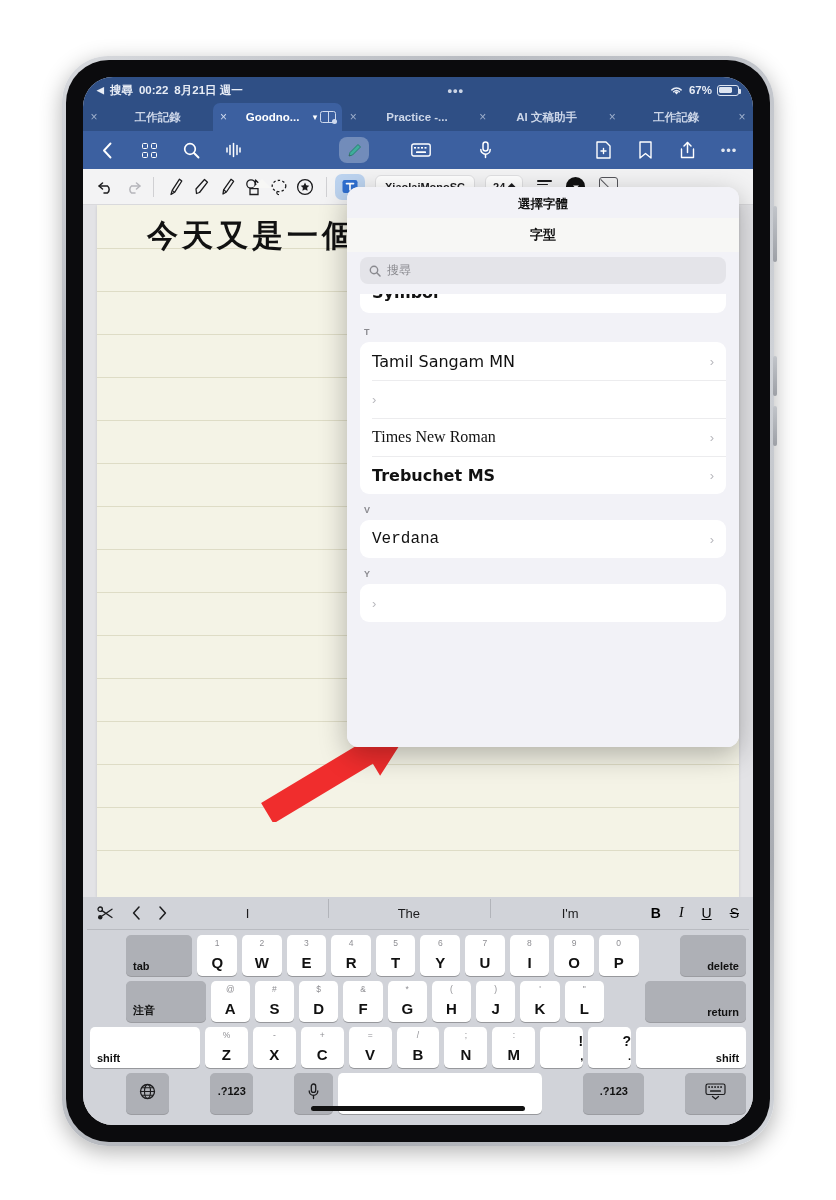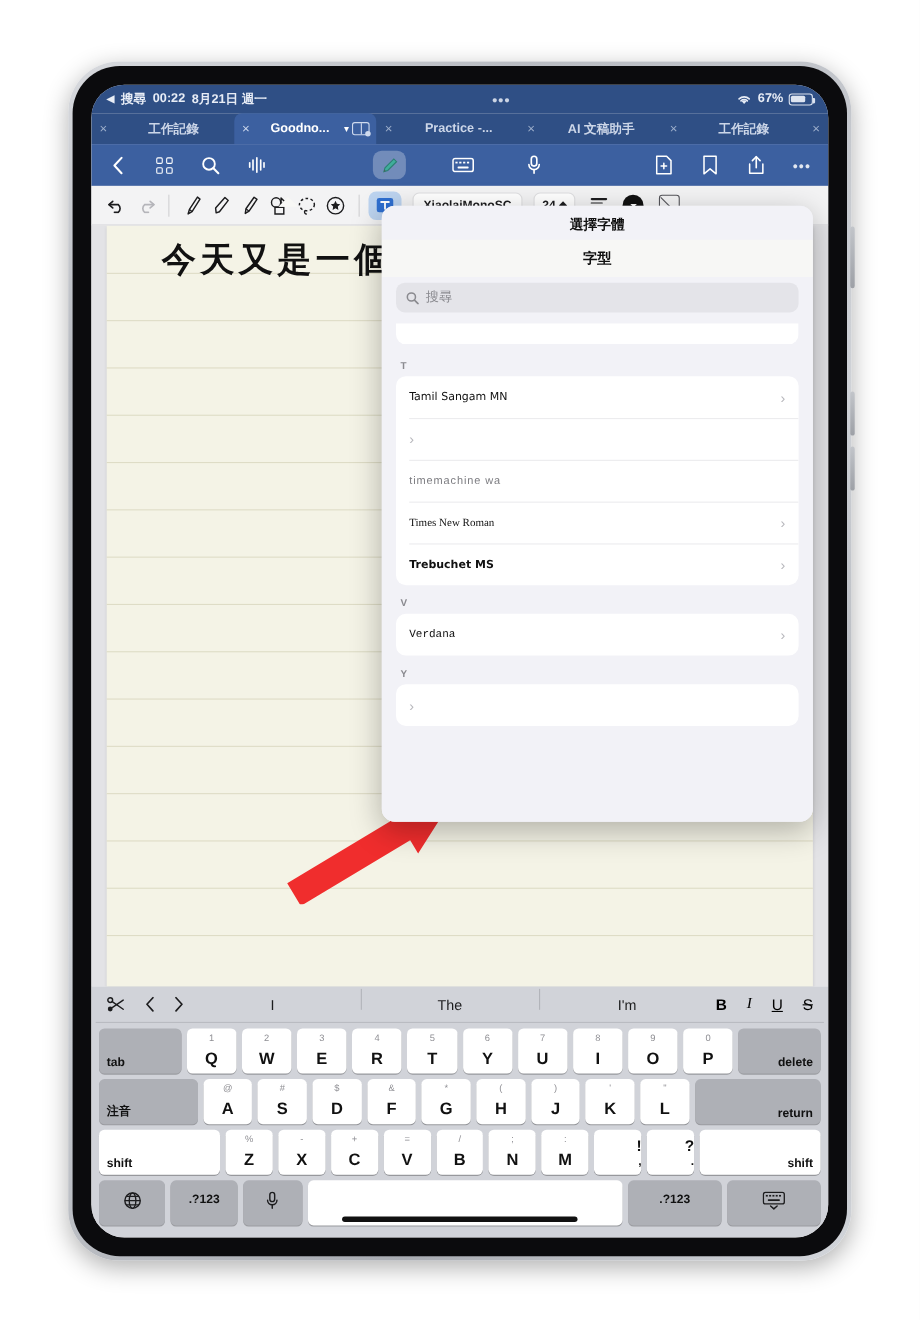--- a/index.html
+++ b/index.html
@@ -328,21 +328,21 @@
   .font-group { background:#fff; border-radius: 9px; overflow:hidden; }
   .font-row {
     height: 38px; display:flex; align-items:center;
     padding: 0 12px;
     position: relative;
   }
   .font-row + .font-row::before {
     content:""; position:absolute; left:12px; right:0; top:0;
     height:1px; background:#ececee;
   }
-  .font-label { flex:1; font-size: 10px; color:#111; }
+  .font-label { flex:1; font-size: 16px; color:#111; }
   .font-chevron { color:#b8b8bd; font-size: 13px; font-weight:500; }
   .ff-tamil  { font-family:"DejaVu Sans", sans-serif; }
   .ff-thonburi { font-family:"DejaVu Sans", sans-serif; font-weight:bold; }
   .ff-timemachine { font-family:"Liberation Sans", sans-serif; color:#7c7c80 !important; letter-spacing:.8px; }
   .ff-times  { font-family:"Liberation Serif", serif; }
   .ff-trebuchet { font-family:"DejaVu Sans", sans-serif; font-weight:bold; }
   .ff-verdana { font-family:Liberation Mono, monospace; }
   .ff-yugothic { font-family:"Liberation Sans", sans-serif; font-weight:bold; }
   .ff-symbol { font-family:"DejaVu Sans", sans-serif; font-weight:bold; }
   #symbol-clip {
@@ -383,21 +383,21 @@
     background: #fff;
     box-shadow: 0 1px 0 rgba(0,0,0,.28);
     position: relative;
     display:flex; align-items:flex-end; justify-content:center;
     padding-bottom: 5px;
     font-size: 15px; font-weight:bold; color:#111;
   }
   .key.dark {
     background: #aeb0b6;
     box-shadow: 0 1px 0 rgba(0,0,0,.26);
-    font-size: 11px; font-weight: bold;
+    font-size: 11px; font-weight: bold; margin-left: 36px;
   }
   .key .alt {
     position:absolute; top: 3px; left: 50%; transform: translateX(-50%);
     font-size: 8.5px; font-weight:normal; color:#8e8e93;
   }
   .key.corner-label {
     align-items:flex-end; justify-content:flex-start;
     padding-left: 7px; padding-bottom: 4px;
   }
   .key.corner-label.right {
@@ -696,23 +696,20 @@
           <div style="height:22px"></div>
 
           <div class="section-letter">T</div>
           <div class="font-group">
             <div class="font-row">
               <span class="font-label ff-tamil">Tamil Sangam MN</span>
               <span class="font-chevron">›</span>
             </div>
             <div class="font-row">
               <span class="font-chevron">›</span>
-            </div>
-            <div class="font-row">
-              <span class="font-label ff-timemachine">timemachine  wa</span>
             </div>
             <div class="font-row">
               <span class="font-label ff-times">Times New Roman</span>
               <span class="font-chevron">›</span>
             </div>
             <div class="font-row">
               <span class="font-label ff-trebuchet">Trebuchet MS</span>
               <span class="font-chevron">›</span>
             </div>
           </div>

